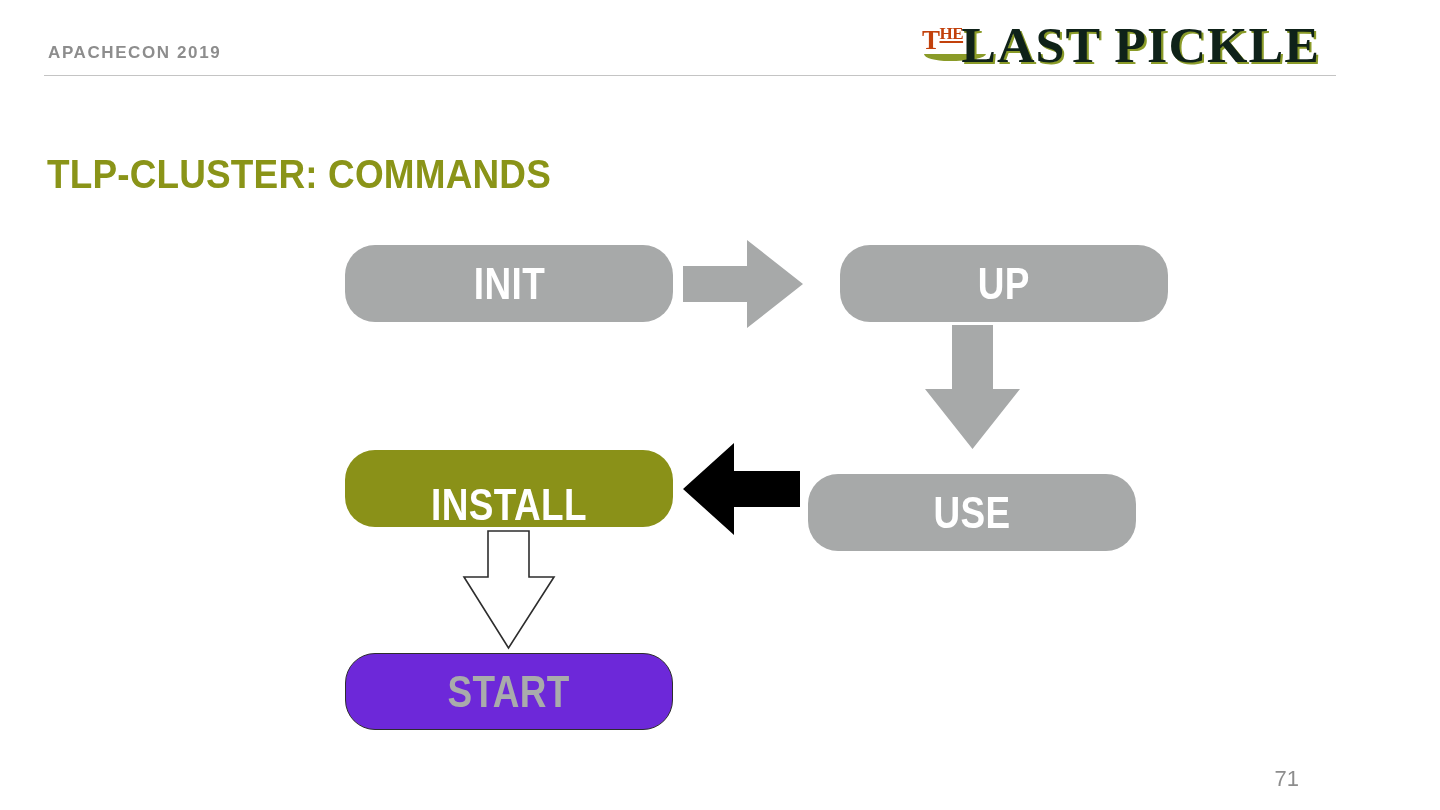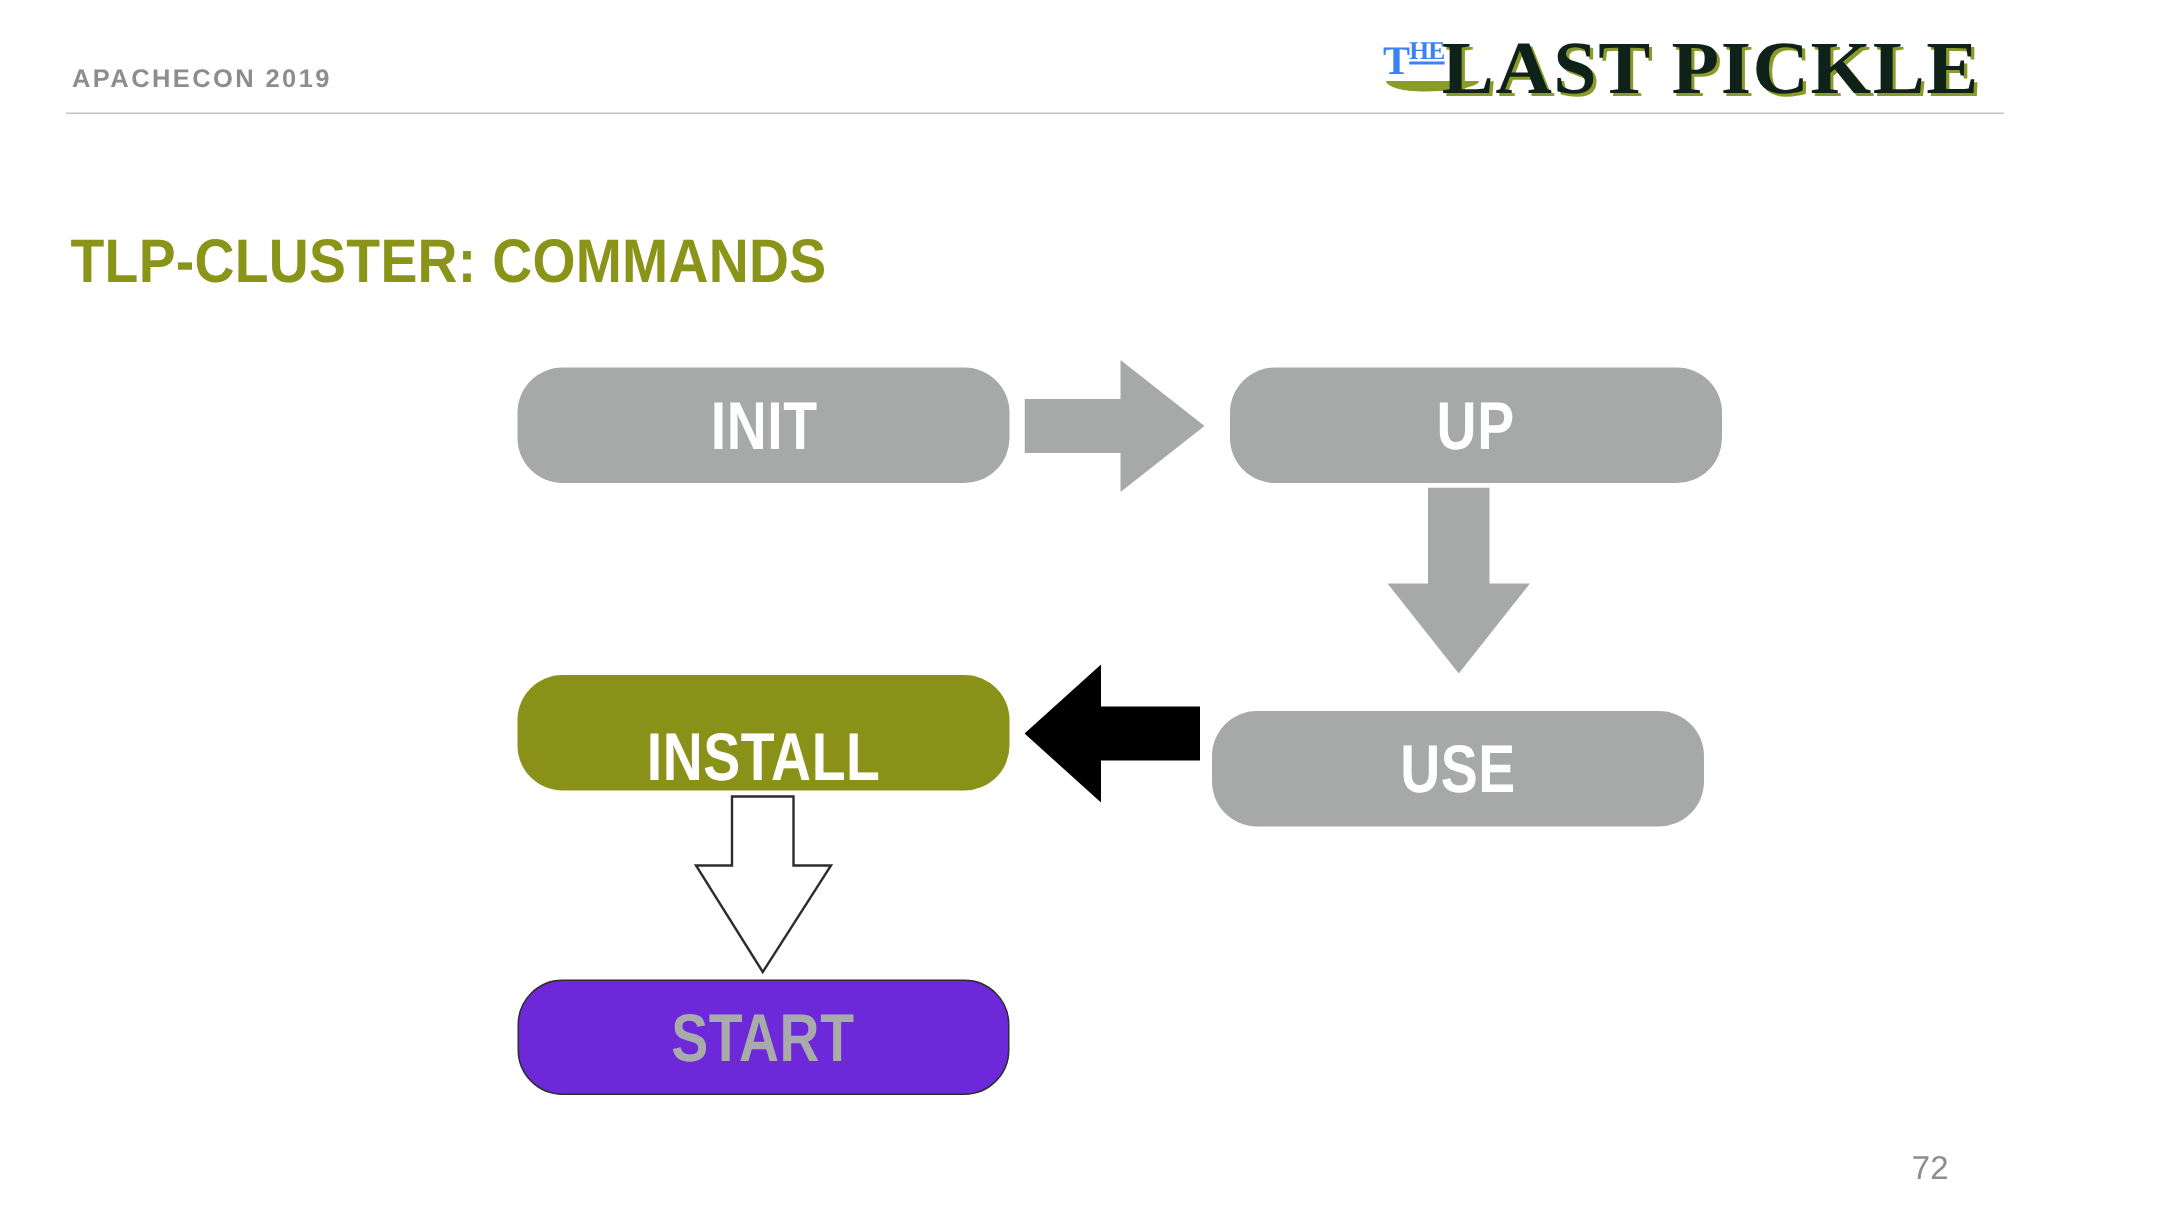--- a/index.html
+++ b/index.html
@@ -46,21 +46,21 @@
     right: 16px;
     top: 8px;
     height: 62px;
     display: flex;
     align-items: flex-end;
     gap: 12px;
   }
   .logo-the {
     position: relative;
     display: inline-block;
-    color: #3b82f6;
+    color: #c2410c;
     font-family: "Liberation Serif", serif;
     font-weight: bold;
     font-size: 27px;
     line-height: 1;
     letter-spacing: -0.5px;
     transform: translateY(-16px);
   }
   .logo-the .lg-t { font-size: 27px; }
   .logo-the .lg-he {
     font-size: 17px;
@@ -127,21 +127,21 @@
     white-space: nowrap;
   }
   .node-gray { background: #a7a9a9; }
   .node-gray .node-label { color: #ffffff; }
   .node-olive { background: #8a9118; }
   .node-olive .node-label { color: #ffffff; }
   .node-outline { background: #6d28d9; border: 1.6px solid #2d2d2d; }
   .node-outline .node-label { color: #a9abab; }
 
   #node-init    { left: 345px; top: 245px; width: 328px; height: 77px; }
-  #node-up      { left: 820px; top: 245px; width: 328px; height: 77px; text-align: center; }
+  #node-up      { left: 840px; top: 245px; width: 328px; height: 77px; text-align: center; }
   #node-install { left: 345px; top: 450px; width: 328px; height: 77px; align-items: flex-end; }
   #node-use     { left: 808px; top: 450px; width: 328px; height: 77px; margin-top: 24px; }
   #node-start   { left: 345px; top: 653px; width: 328px; height: 77px; }
 
   .arrow { position: absolute; }
   #arrow-init-up    { left: 683px; top: 240px; width: 120px; height: 88px; }
   #arrow-up-use     { left: 925px; top: 325px; width: 95px; height: 124px; }
   #arrow-use-install{ left: 683px; top: 443px; width: 117px; height: 92px; }
   #arrow-install-start { left: 462px; top: 529px; width: 94px; height: 122px; }
 
@@ -206,15 +206,15 @@
     <svg class="arrow" id="arrow-use-install" viewBox="0 0 117 92">
       <polygon points="117,28 51,28 51,0 0,46 51,92 51,64 117,64" fill="#000000"></polygon>
     </svg>
 
     <svg class="arrow" id="arrow-install-start" viewBox="0 0 94 122">
       <polygon points="26,2 67,2 67,48 92,48 46.5,119 2,48 26,48" fill="#ffffff" stroke="#2d2d2d" stroke-width="1.6" stroke-linejoin="miter"></polygon>
     </svg>
 
   </div>
 
-  <div class="page-number">72</div>
+  <div class="page-number">71</div>
 
 </div>
 
 </body></html>

